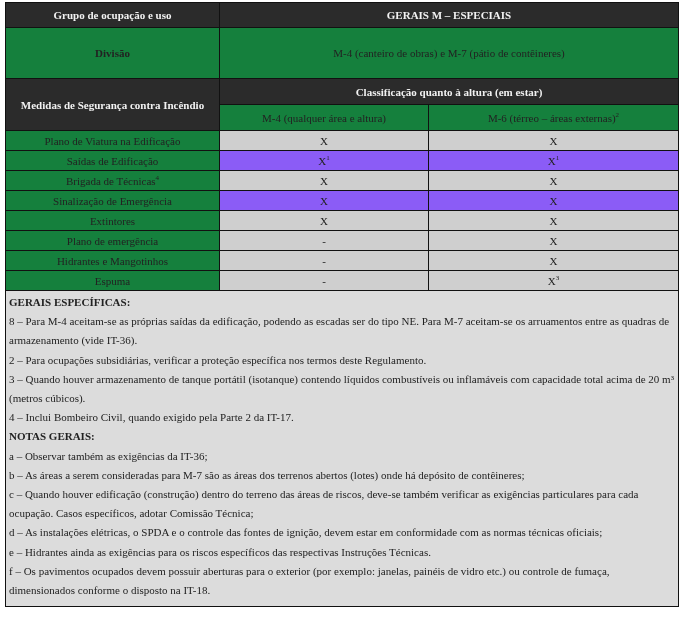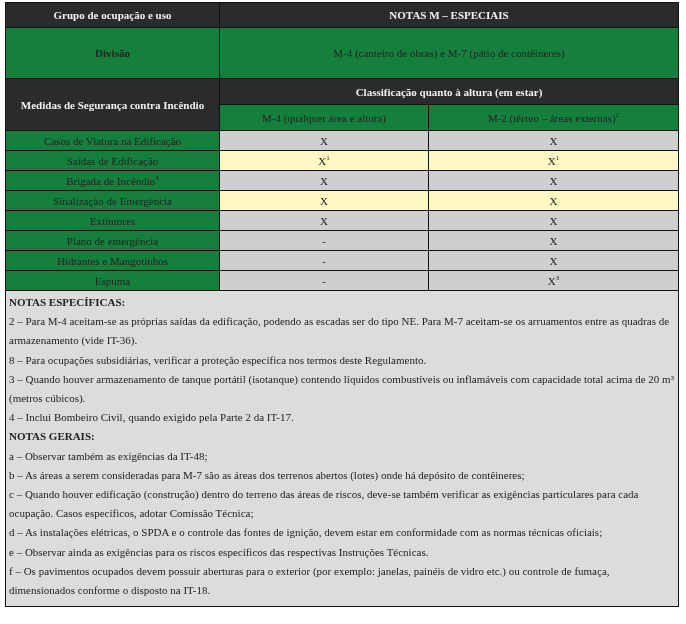--- a/index.html
+++ b/index.html
@@ -4,21 +4,21 @@
 <style>
   html, body { margin: 0; padding: 0; background: #ffffff; }
   body { width: 686px; height: 624px; position: relative; overflow: hidden;
          font-family: "Liberation Serif", "DejaVu Serif", serif; color: #222; }
   table.main { position: absolute; left: 5px; top: 2px; width: 673px;
                border-collapse: collapse; table-layout: fixed; font-size: 11px; }
   table.main td { border: 1.5px solid #111; text-align: center; vertical-align: middle; padding: 0 12px; }
   .dark { background: #2b2b2b; color: #f2f2f2; font-weight: bold; }
   .light { background: #15803d; }
   .mid { background: #cfcfcf; }
-  .white { background: #fef9c3; }
+  .white { background: #8b5cf6; }
   .h-top td { height: 24px; }
   .h-div td { height: 50px; }
   .h-cls td { height: 25px; }
   .h-sub td { height: 25px; }
   tr.row td { height: 19px; }
   sup { font-size: 7px; vertical-align: super; line-height: 0; }
   .notes { background: #dcdcdc; text-align: left !important; padding: 2px 3px 6px 3px !important;
            font-size: 11px; line-height: 19.2px; }
   .notes .nh { font-weight: bold; }
 </style>
@@ -27,48 +27,48 @@
 
 <table class="main">
   <colgroup>
     <col style="width:214px">
     <col style="width:209px">
     <col style="width:250px">
   </colgroup>
   <tbody>
       <tr class="h-top">
     <td class="dark">Grupo de ocupação e uso</td>
-    <td class="dark" colspan="2">NOTAS M – ESPECIAIS</td>
+    <td class="dark" colspan="2">GERAIS M – ESPECIAIS</td>
   </tr>
   <tr class="h-div">
     <td class="light" style="font-weight:bold">Divisão</td>
     <td class="light" colspan="2">M-4 (canteiro de obras) e M-7 (pátio de contêineres)</td>
   </tr>
   <tr class="h-cls">
     <td class="dark" rowspan="2">Medidas de Segurança contra Incêndio</td>
     <td class="dark" colspan="2">Classificação quanto à altura (em estar)</td>
   </tr>
   <tr class="h-sub">
     <td class="light"><span>M-4 (qualquer área e altura)</span><sup></sup></td>
-    <td class="light"><span>M-2 (térreo – áreas externas)</span><sup>2</sup></td>
+    <td class="light"><span>M-6 (térreo – áreas externas)</span><sup>2</sup></td>
   </tr>
   </tbody>
     <tbody id="rows">
       <tr class="row">
-        <td class="light"><span>Casos de Viatura na Edificação</span><sup></sup></td>
+        <td class="light"><span>Plano de Viatura na Edificação</span><sup></sup></td>
         <td class="mid"><span>X</span><sup></sup></td>
         <td class="mid"><span>X</span><sup></sup></td>
       </tr>
       <tr class="row">
         <td class="light"><span>Saídas de Edificação</span><sup></sup></td>
         <td class="white"><span>X</span><sup>1</sup></td>
         <td class="white"><span>X</span><sup>1</sup></td>
       </tr>
       <tr class="row">
-        <td class="light"><span>Brigada de Incêndio</span><sup>4</sup></td>
+        <td class="light"><span>Brigada de Técnicas</span><sup>4</sup></td>
         <td class="mid"><span>X</span><sup></sup></td>
         <td class="mid"><span>X</span><sup></sup></td>
       </tr>
       <tr class="row">
         <td class="light"><span>Sinalização de Emergência</span><sup></sup></td>
         <td class="white"><span>X</span><sup></sup></td>
         <td class="white"><span>X</span><sup></sup></td>
       </tr>
       <tr class="row">
         <td class="light"><span>Extintores</span><sup></sup></td>
@@ -87,32 +87,32 @@
       </tr>
       <tr class="row">
         <td class="light"><span>Espuma</span><sup></sup></td>
         <td class="mid"><span>-</span><sup></sup></td>
         <td class="mid"><span>X</span><sup>3</sup></td>
       </tr>
     </tbody>
   <tbody>
       <tr>
     <td colspan="3" class="notes">
-      <div class="nh">NOTAS ESPECÍFICAS:</div>
+      <div class="nh">GERAIS ESPECÍFICAS:</div>
       <div id="specific-notes">
-            <div>2 – Para M-4 aceitam-se as próprias saídas da edificação, podendo as escadas ser do tipo NE. Para M-7 aceitam-se os arruamentos entre as quadras de armazenamento (vide IT-36).</div>
-            <div>8 – Para ocupações subsidiárias, verificar a proteção específica nos termos deste Regulamento.</div>
+            <div>8 – Para M-4 aceitam-se as próprias saídas da edificação, podendo as escadas ser do tipo NE. Para M-7 aceitam-se os arruamentos entre as quadras de armazenamento (vide IT-36).</div>
+            <div>2 – Para ocupações subsidiárias, verificar a proteção específica nos termos deste Regulamento.</div>
             <div>3 – Quando houver armazenamento de tanque portátil (isotanque) contendo líquidos combustíveis ou inflamáveis com capacidade total acima de 20 m³ (metros cúbicos).</div>
             <div>4 – Inclui Bombeiro Civil, quando exigido pela Parte 2 da IT-17.</div>
           </div>
       <div class="nh">NOTAS GERAIS:</div>
       <div id="general-notes">
-            <div>a – Observar também as exigências da IT-48;</div>
+            <div>a – Observar também as exigências da IT-36;</div>
             <div>b – As áreas a serem consideradas para M-7 são as áreas dos terrenos abertos (lotes) onde há depósito de contêineres;</div>
             <div>c – Quando houver edificação (construção) dentro do terreno das áreas de riscos, deve-se também verificar as exigências particulares para cada ocupação. Casos específicos, adotar Comissão Técnica;</div>
             <div>d – As instalações elétricas, o SPDA e o controle das fontes de ignição, devem estar em conformidade com as normas técnicas oficiais;</div>
-            <div>e – Observar ainda as exigências para os riscos específicos das respectivas Instruções Técnicas.</div>
+            <div>e – Hidrantes ainda as exigências para os riscos específicos das respectivas Instruções Técnicas.</div>
             <div>f – Os pavimentos ocupados devem possuir aberturas para o exterior (por exemplo: janelas, painéis de vidro etc.) ou controle de fumaça, dimensionados conforme o disposto na IT-18.</div>
           </div>
     </td>
   </tr>
 </tbody>
   </table>
 
 </body></html>

